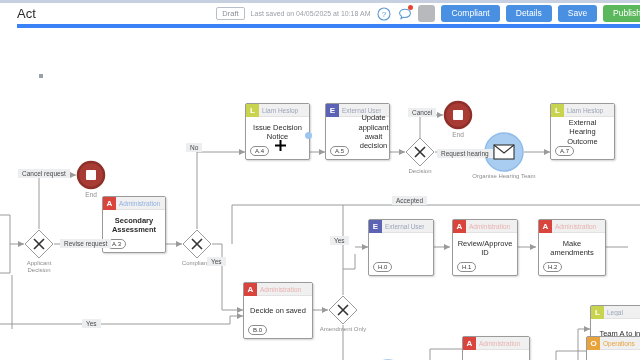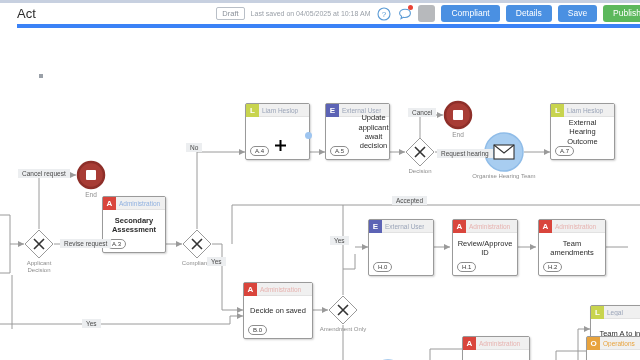--- a/index.html
+++ b/index.html
@@ -271,20 +271,21 @@
         <path d="M10,10 L20,20 M20,10 L10,20" stroke="#333" stroke-width="1.6"></path>
       </svg>
       <div class="gw-label">Amendment Only</div>
     </div>
 
     <div class="node" style="left:245px; top:74px; width:65px; height:57px;">
       <div class="node-hdr">
         <div class="role-sq" style="background:#c8d44e;">L</div>
         <div class="role-name" style="color:#9aa4b8;">Liam Heslop</div>
       </div>
+      <div class="node-body" style="height:30px;">Issue Decision Notice</div>
       <div class="node-code">A.4</div>
       <div class="blue-dot"></div>
       <svg class="cursor-cross" style="left:29px; top:36px;" viewBox="0 0 11 11">
         <path d="M5.5,0 L5.5,11 M0,5.5 L11,5.5" stroke="#000" stroke-width="2"></path>
       </svg>
     </div>
 
     <div class="node" style="left:325px; top:74px; width:65px; height:57px;">
       <div class="node-hdr">
         <div class="role-sq" style="background:#5c63b5;">E</div>
@@ -327,21 +328,21 @@
       </div>
       <div class="node-body" style="height:30px;">Review/Approve ID</div>
       <div class="node-code">H.1</div>
     </div>
 
     <div class="node" style="left:538px; top:190px; width:68px; height:57px;">
       <div class="node-hdr">
         <div class="role-sq" style="background:#d9453c;">A</div>
         <div class="role-name" style="color:#e7b3b0;">Administration</div>
       </div>
-      <div class="node-body" style="height:30px;">Team amendments</div>
+      <div class="node-body" style="height:30px;">Make amendments</div>
       <div class="node-code">H.2</div>
     </div>
 
     <div class="node" style="left:243px; top:253px; width:70px; height:57px;">
       <div class="node-hdr">
         <div class="role-sq" style="background:#d9453c;">A</div>
         <div class="role-name" style="color:#e7b3b0;">Administration</div>
       </div>
       <div class="node-body" style="height:30px;">Decide on saved</div>
       <div class="node-code">B.0</div>

